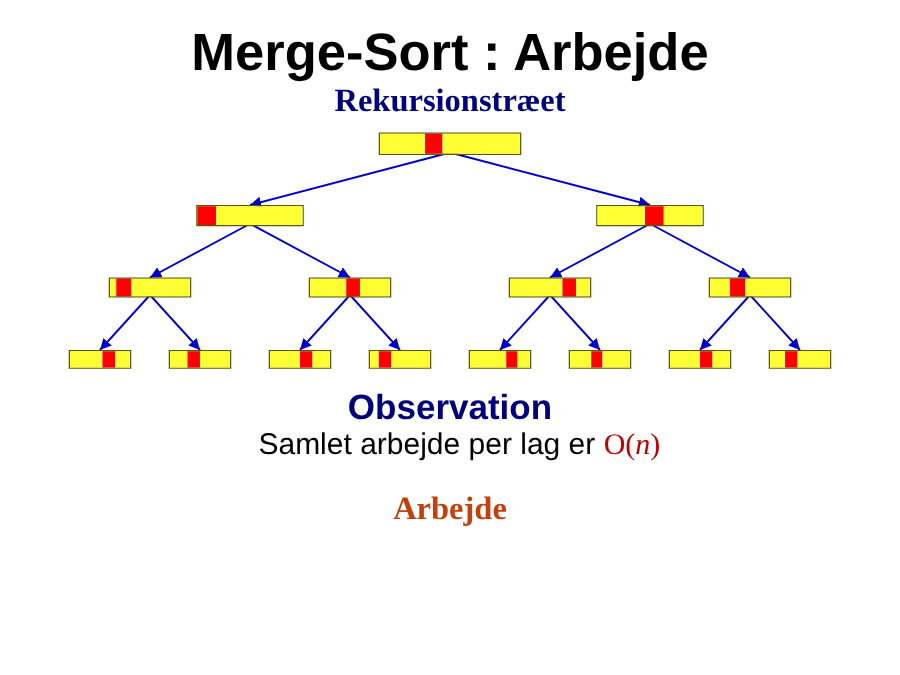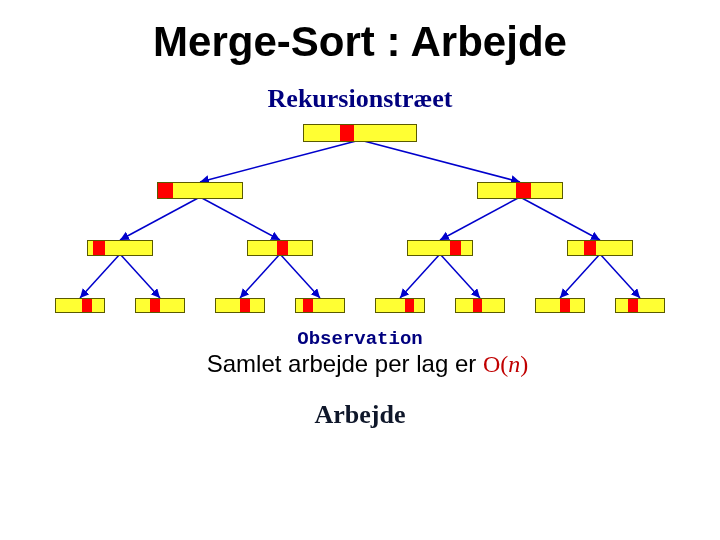--- a/index.html
+++ b/index.html
@@ -18,21 +18,20 @@
     font-weight: bold;
     text-align: center;
     padding-top: 18px;
   }
   .subtitle {
     font-family: "Times New Roman", Times, serif;
     font-weight: bold;
     font-size: 26px;
     color: #00007f;
     text-align: center;
-    margin-top: 18px;
   }
   .tree-area {
     position: relative;
     width: 720px;
     height: 220px;
   }
   svg.edges {
     position: absolute;
     top: 0; left: 0;
     width: 720px;
@@ -48,23 +47,23 @@
   .seg {
     height: 100%;
   }
   .y { background: #ffff33; }
   .r { background: #ff0000; }
   .obs-block {
     text-align: center;
     margin-top: -6px;
   }
   .obs-title {
-    font-family: Liberation Mono, monospace;
-    font-weight: bold;
-    font-size: 19px;
+    font-family: Liberation Sans, sans-serif;
+    font-weight: bold;
+    font-size: 28px;
     color: #00007f;
   }
   .obs-line {
     font-size: 24px;
     font-family: Arial, sans-serif;
     color: #000;
     margin-left: 15px;
   }
   .obs-line .on {
     font-family: "Times New Roman", Times, serif;
@@ -74,21 +73,21 @@
     font-style: italic;
   }
   .work-block {
     text-align: center;
     margin-top: 22px;
   }
   .work-title {
     font-family: "Times New Roman", Times, serif;
     font-weight: bold;
     font-size: 26px;
-    color: #0f172a;
+    color: #c2410c;
   }
   .formula {
     font-family: "Times New Roman", Times, serif;
     font-size: 24px;
     color: #000;
   }
   .formula .ital { font-style: italic; }
   .formula sub { font-size: 0.7em; }
 </style>
 </head>

